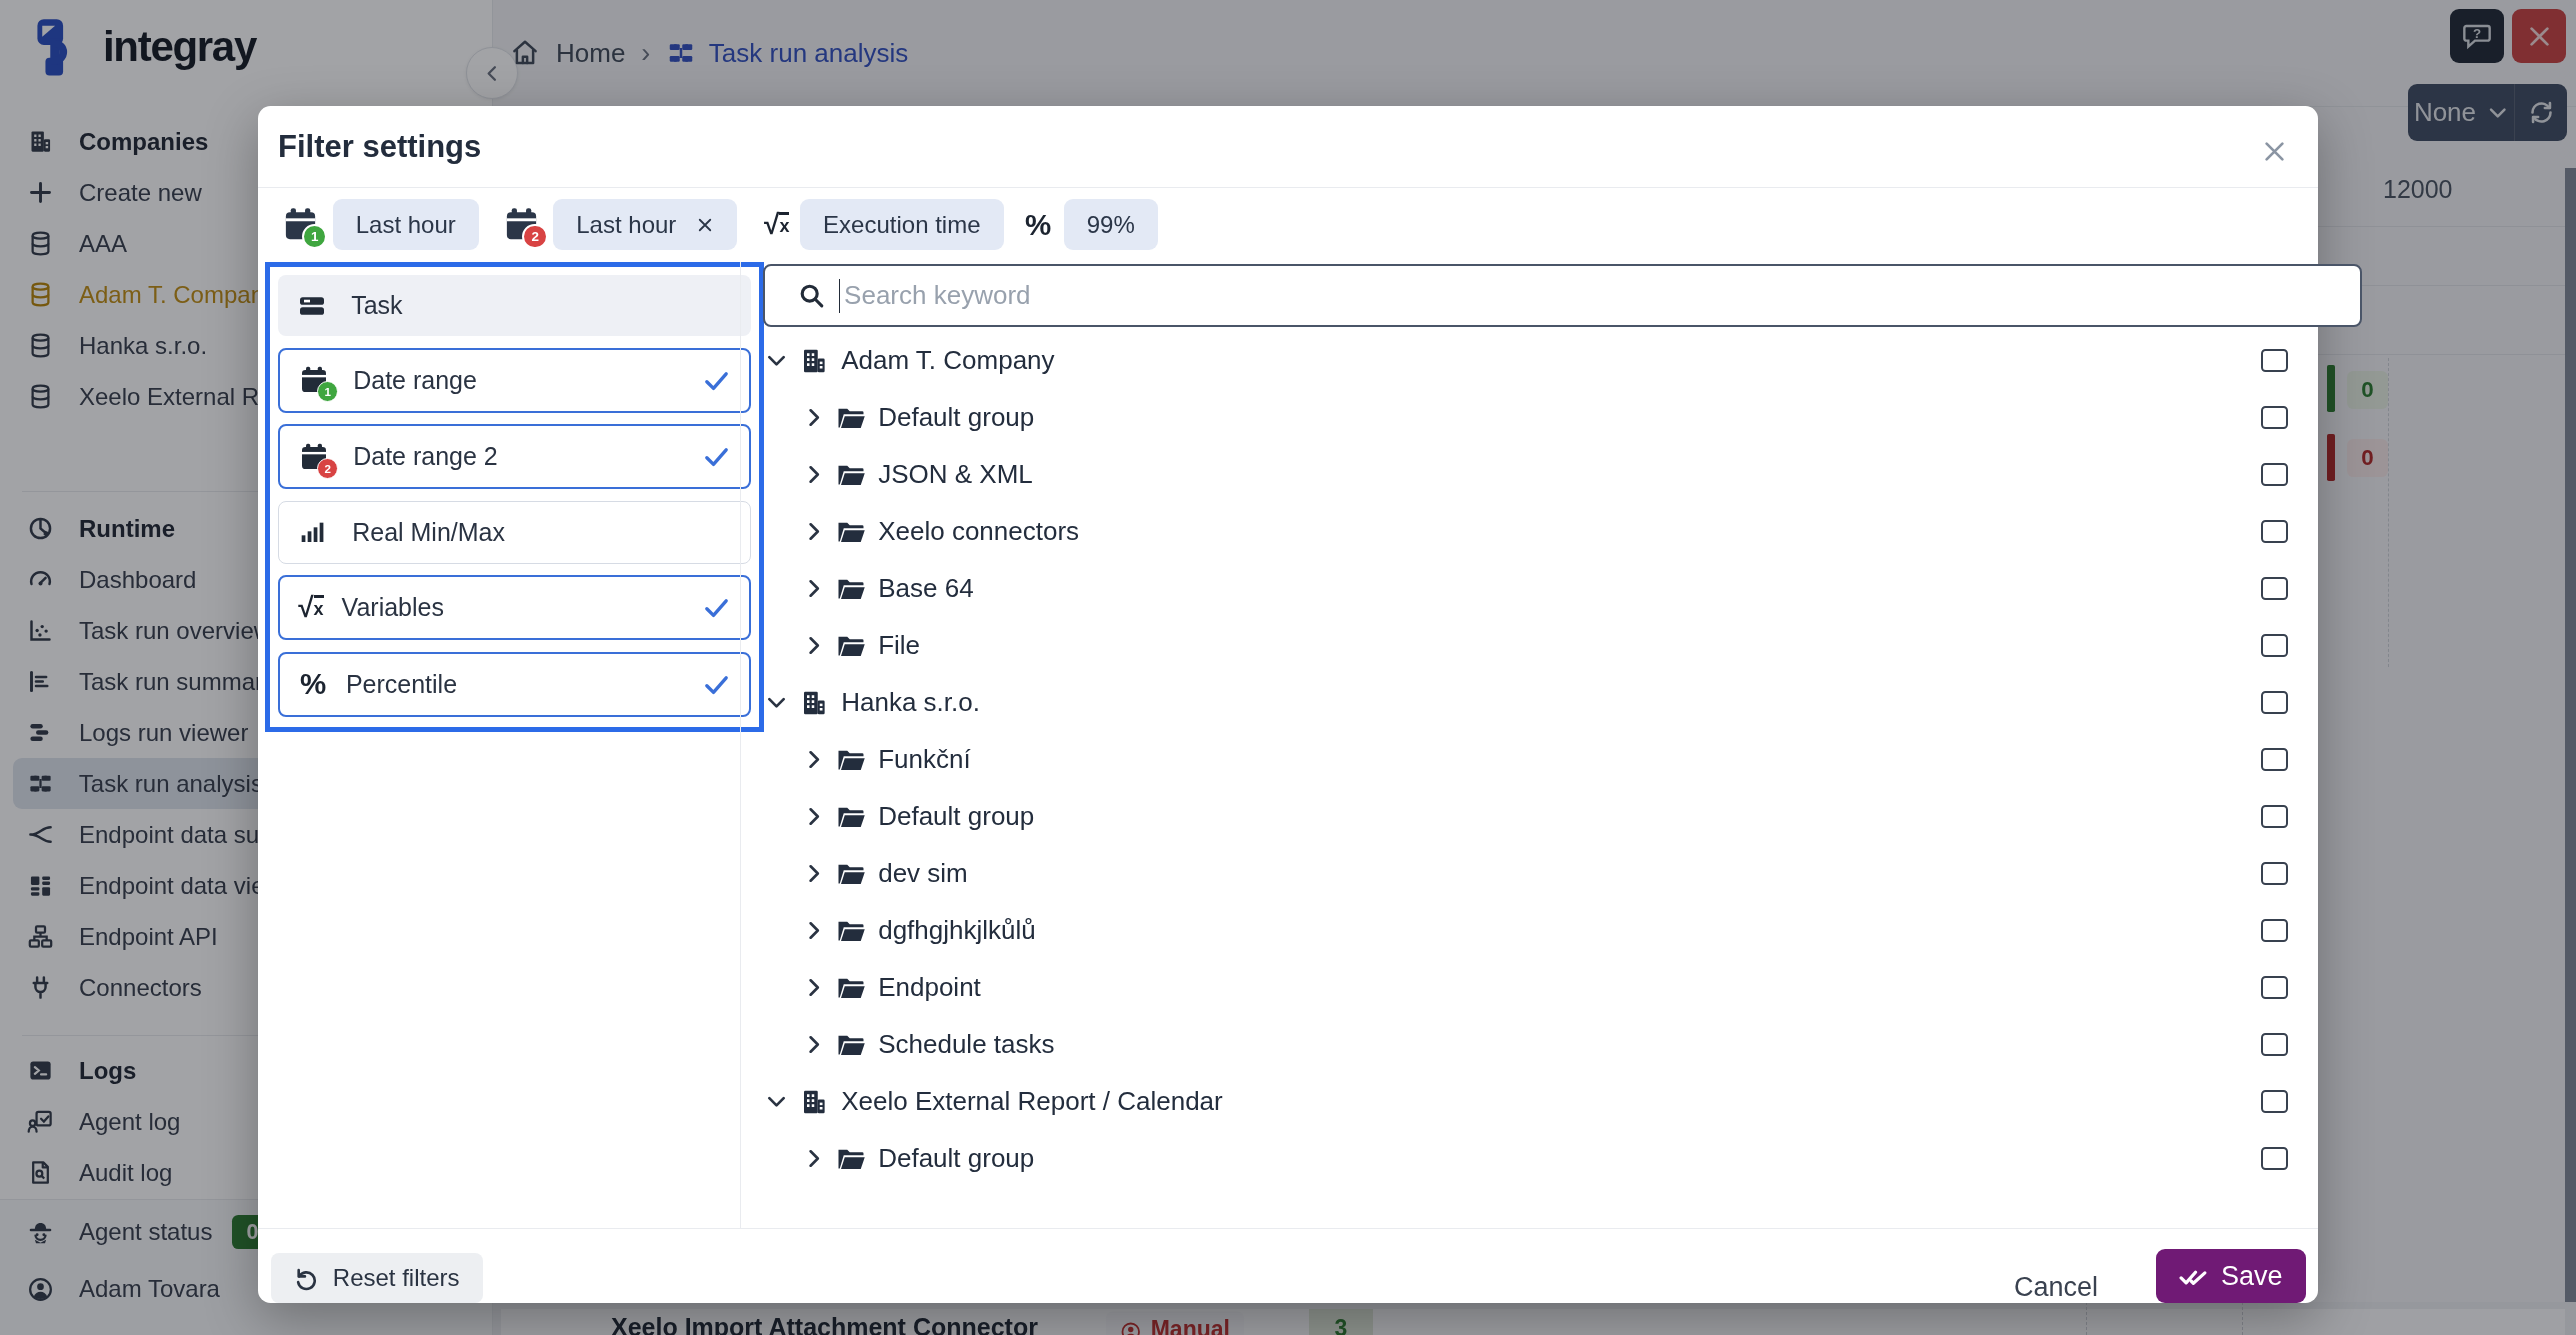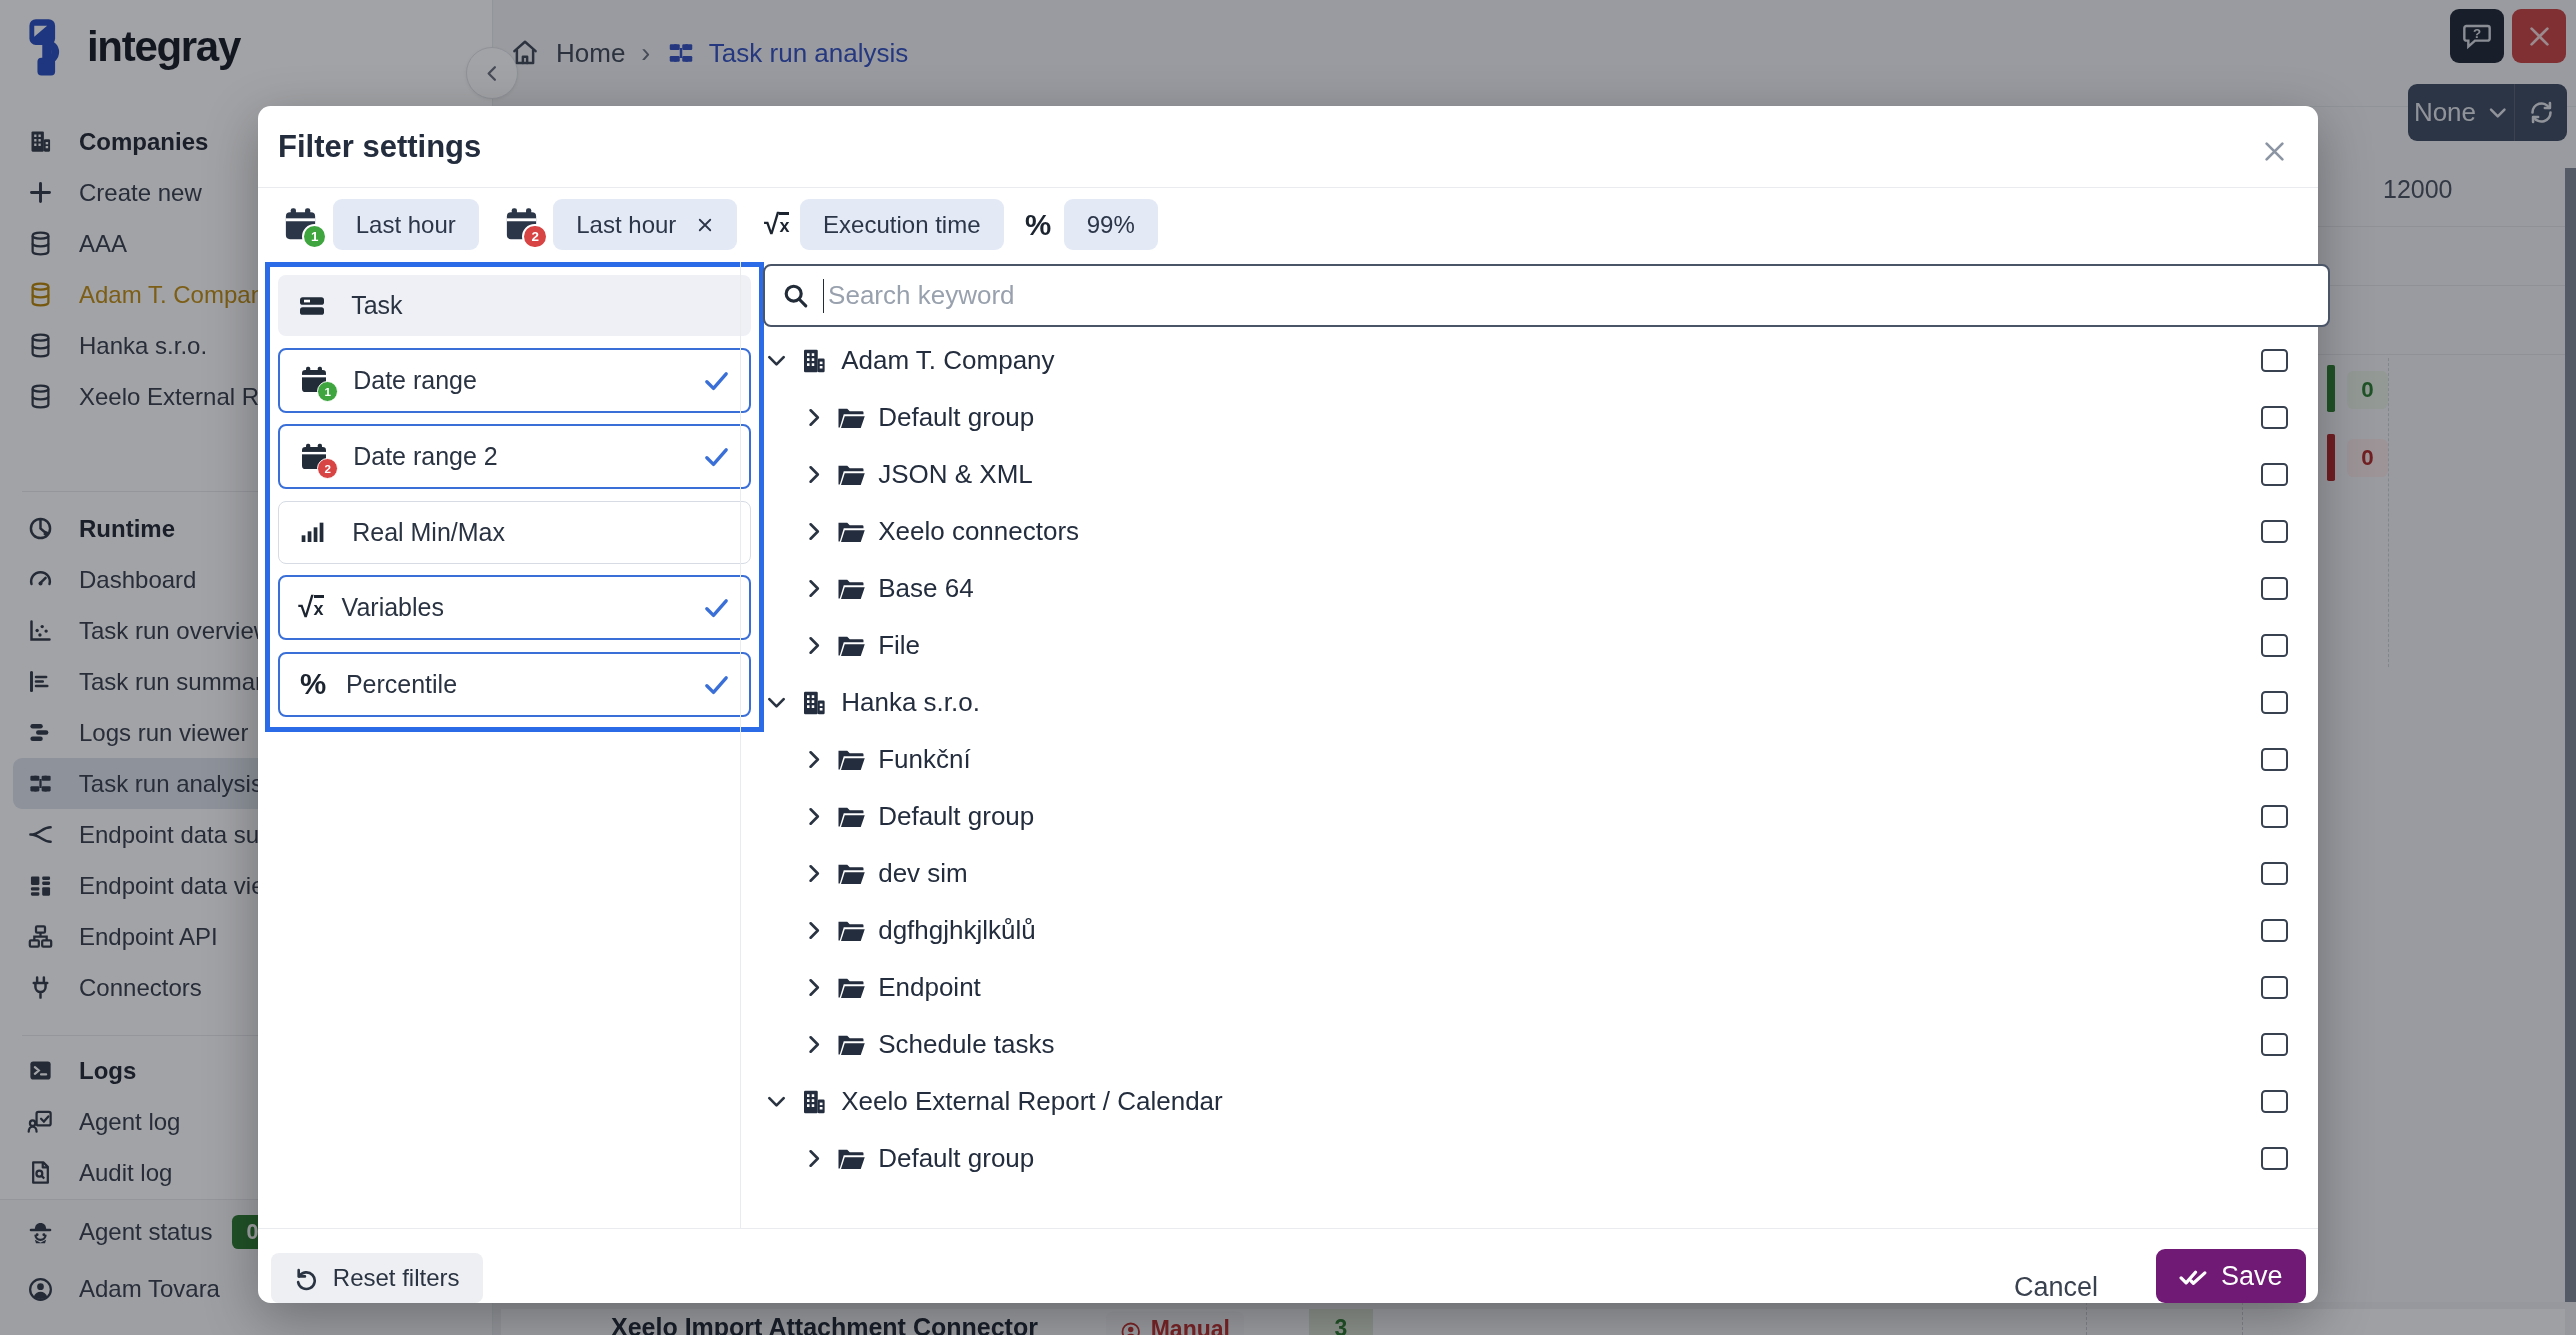--- a/index.html
+++ b/index.html
@@ -7,21 +7,21 @@
     width:2576px;height:1335px;position:relative;overflow:hidden;
     background:#f2f3f5;font-family:"Liberation Sans",sans-serif;color:#2a3342;
     -webkit-font-smoothing:antialiased;
   }
   svg{display:block}
 
   
   #bg{position:absolute;inset:0;z-index:1}
   .topbar{position:absolute;left:0;top:0;width:2576px;height:106px;background:#f2f3f5;border-bottom:0.9px solid #e3e5e9}
   .sidebar{position:absolute;left:0;top:0;width:492px;height:1335px;background:#ffffff;border-right:0.9px solid #e6e8ec}
-  .logo{position:absolute;left:25px;top:16px;display:flex;align-items:center;gap:5px}
+  .logo{position:absolute;left:33px;top:16px;display:flex;align-items:center;gap:13px}
   .logo-text{font-size:42px;font-weight:800;color:#181d28;letter-spacing:-1.3px}
   .collapse-btn{position:absolute;left:466px;top:47px;width:50px;height:50px;border-radius:50%;
     background:#fff;border:0.9px solid #e0e3e8;display:flex;align-items:center;justify-content:center;color:#6b7280;box-shadow:0 0.9px 3.6px rgba(0,0,0,.08)}
   .crumbs{position:absolute;left:510px;top:0;height:106px;display:flex;align-items:center;gap:16px;font-size:26px;color:#414b5a}
   .crumb-cur{color:#3452c0;display:flex;align-items:center;gap:12.5px}
   .crumb-sep{color:#6b7280;font-size:27px}
   .tr-btn{position:absolute;top:9px;width:54px;height:54px;border-radius:9px;display:flex;align-items:center;justify-content:center}
   .help-btn{left:2450px;background:#232b38;color:#d9dde2}
   .close-btn{left:2512px;background:#c94444;color:#f3d7d7}
   .none-ctl{position:absolute;left:2408px;top:84px;width:159px;height:57px;border-radius:9px;background:#424e64;
@@ -86,21 +86,21 @@
   .fcard.plain{background:#eef0f5}
   .fcard.on{border:2.2px solid #3a6fd8}
   .fcard.off{border:1.3px solid #d6dbe4}
   .fcheck{margin-left:auto;width:29px;height:29px;color:#3a6fd8}
   .fbadge{position:absolute;right:-8px;bottom:-6.3px;width:19px;height:19px;border-radius:50%;border:1.8px solid #fff;
     color:#fff;font-size:11.6px;font-weight:700;display:flex;align-items:center;justify-content:center}
 
   .vsep{position:absolute;left:482px;top:156px;width:0.9px;height:967px;background:#e9ebef}
 
   .search-wrap{position:absolute;left:505px;top:158px;width:1531px;height:59px;border:2.2px solid #4a5568;border-radius:8px;
-    display:flex;align-items:center;padding:0 16px;background:#fff}
+    display:flex;align-items:center;padding:0 32px;background:#fff}
   .search-wrap .sic{width:29px;height:29px;color:#222b38;flex:none}
   .caret{width:1.8px;height:34px;background:#222b38;margin-left:12.5px}
   .search-input{border:none;outline:none;flex:1;font-size:26px;color:#2a3342;font-family:"Liberation Sans",sans-serif;background:transparent;margin-left:1.8px}
   .search-input::placeholder{color:#98a1ad}
 
   .tree{position:absolute;left:492px;top:226px;width:1568px}
   .trow{height:57px;display:flex;align-items:center;color:#232d3d;font-size:26px}
   .trow .tchev{width:23px;height:23px;flex:none;color:#2a3342}
   .trow .ticon{width:30px;height:30px;flex:none;margin:0 12.5px 0 10.7px;color:#232d3d}
   .trow.company{padding-left:15px}

